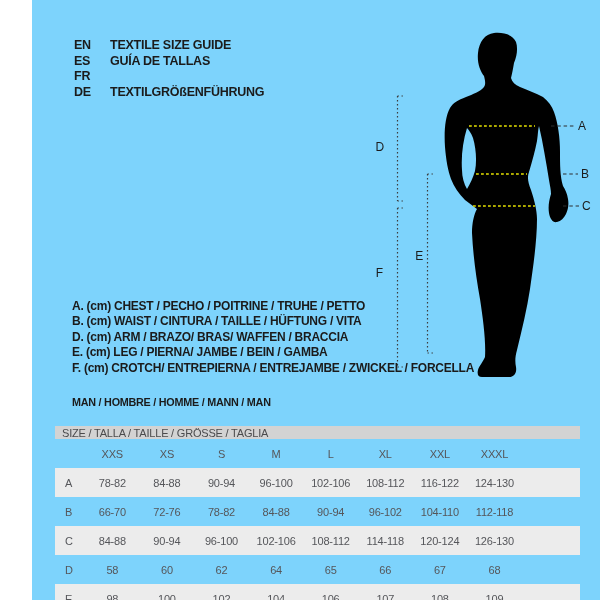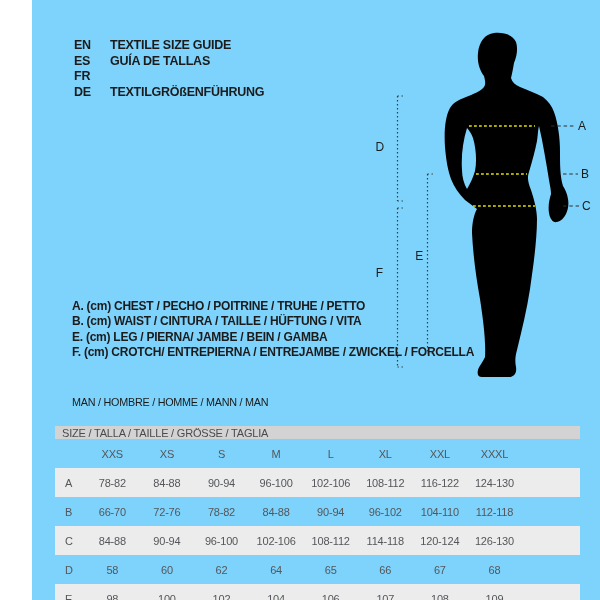--- a/index.html
+++ b/index.html
@@ -7,21 +7,21 @@
     position:relative;width:600px;height:600px;background:#7dd3fc;overflow:hidden;
     font-family:"Liberation Sans","DejaVu Sans",sans-serif;color:#1b1b1b;margin-left:32px;
   }
   
   .lang-block{position:absolute;left:42px;top:38px;}
   .lang-row{display:flex;line-height:15.5px;font-size:12.5px;font-weight:700;letter-spacing:-0.25px;}
   .lang-code{width:36px;flex:0 0 36px;}
   
   .legend-block{position:absolute;left:40px;top:299px;}
   .legend-row{line-height:15.4px;font-size:12px;font-weight:700;letter-spacing:-0.25px;white-space:nowrap;}
-  .man-line{position:absolute;left:40px;top:396px;font-size:10.8px;font-weight:400;letter-spacing:-0.25px;}
+  .man-line{position:absolute;left:40px;top:396px;font-size:10.8px;font-weight:700;letter-spacing:-0.25px;}
   
   .figure-svg{position:absolute;left:0;top:0;width:600px;height:600px;}
   .marker-label{font-size:12px;fill:#1c1c1c;letter-spacing:-0.2px;}
   
   .size-table{position:absolute;left:23px;top:426px;width:525px;font-size:11px;color:#55565a;letter-spacing:-0.2px;}
   .st-titlebar{height:13px;background:#d3d3d3;display:flex;align-items:center;padding-left:7px;color:#4b4b4d;}
   .st-row{display:grid;grid-template-columns:30px repeat(8,54.6px) 1fr;height:29px;align-items:center;}
   .st-row.alt{background:#ececec;}
   .st-rowlabel{padding-left:10px;text-align:left;}
   .st-cell{text-align:center;}
@@ -101,20 +101,21 @@
 
     <line x1="395.5" y1="174" x2="395.5" y2="353" stroke="#3c3c3c" stroke-width="1.2" stroke-dasharray="1.4 2.6"></line>
     <line x1="395.5" y1="174" x2="403" y2="174" stroke="#3c3c3c" stroke-width="1.2" stroke-dasharray="1.4 2.6"></line>
     <line x1="395.5" y1="353" x2="403" y2="353" stroke="#3c3c3c" stroke-width="1.2" stroke-dasharray="1.4 2.6"></line>
     <text class="marker-label" x="391" y="260" text-anchor="end">E</text>
   </svg>
 
   <div class="legend-block">
     <div class="legend-row">A. (cm) CHEST / PECHO / POITRINE / TRUHE / PETTO</div>
     <div class="legend-row">B. (cm) WAIST / CINTURA / TAILLE / HÜFTUNG / VITA</div>
+    <div class="legend-row">D. (cm) ARM / BRAZO/ BRAS/ WAFFEN / BRACCIA</div>
     <div class="legend-row">E. (cm) LEG / PIERNA/ JAMBE / BEIN / GAMBA</div>
     <div class="legend-row">F. (cm) CROTCH/ ENTREPIERNA / ENTREJAMBE / ZWICKEL / FORCELLA</div>
   </div>
   <div class="man-line">MAN / HOMBRE / HOMME / MANN / MAN</div>
 
   <div class="size-table">
     <div class="st-titlebar">
       <span>SIZE / TALLA / TAILLE / GRÖSSE / TAGLIA</span>
     </div>
 

